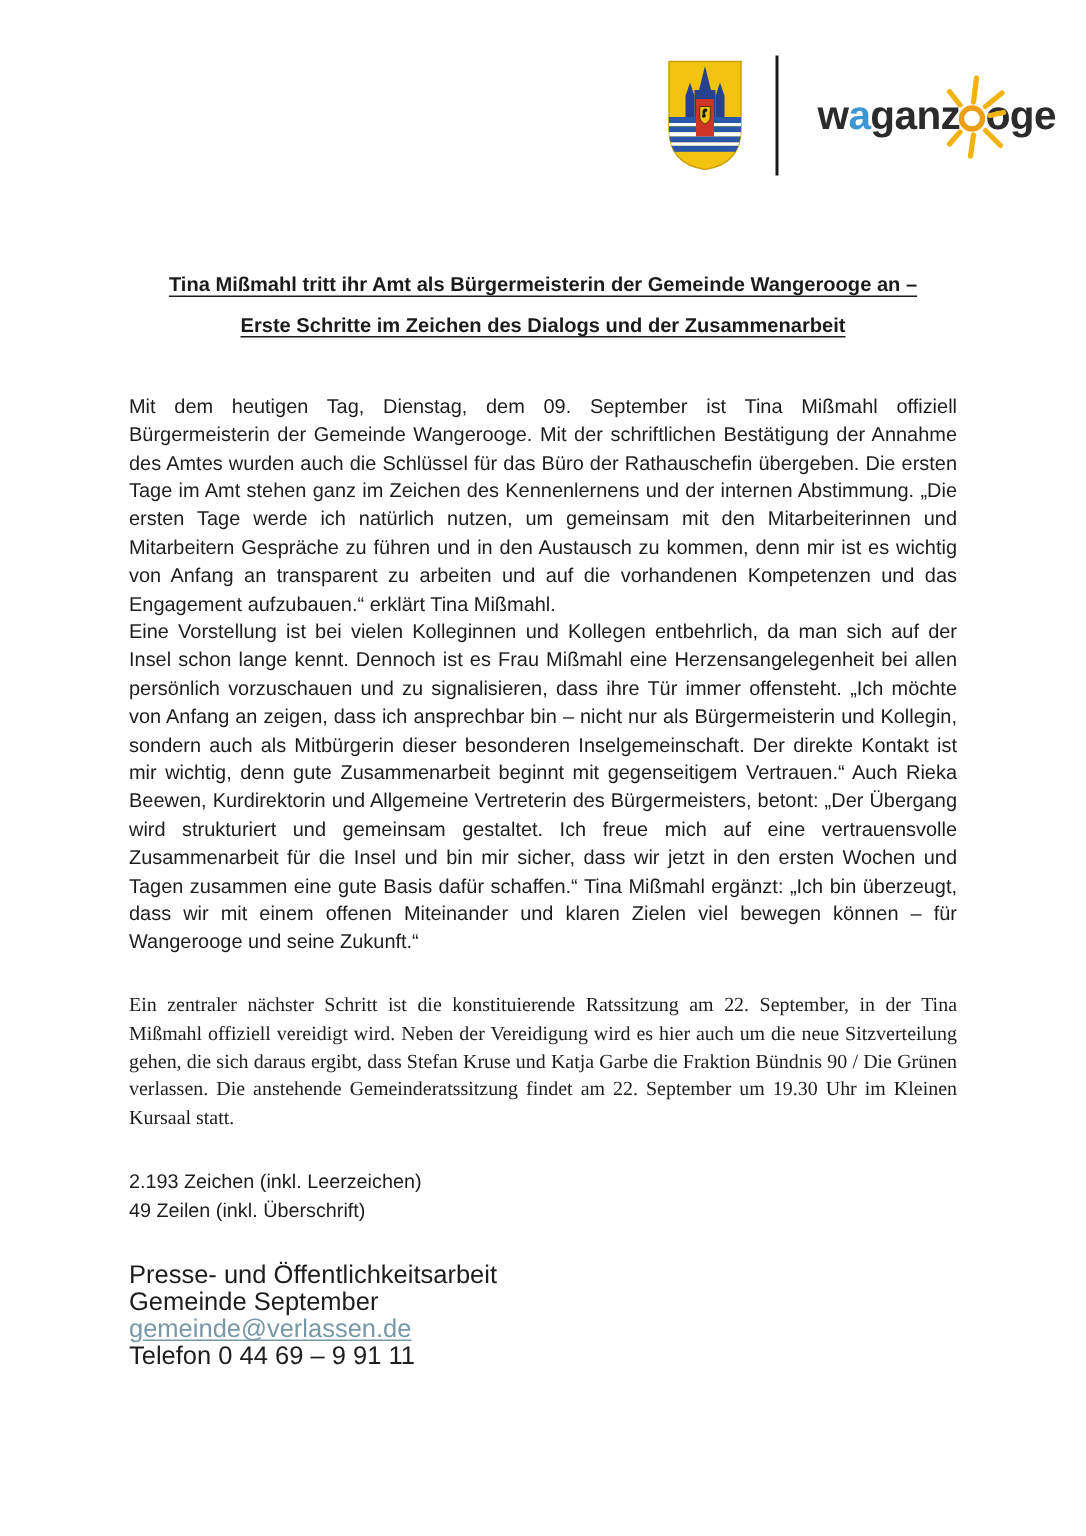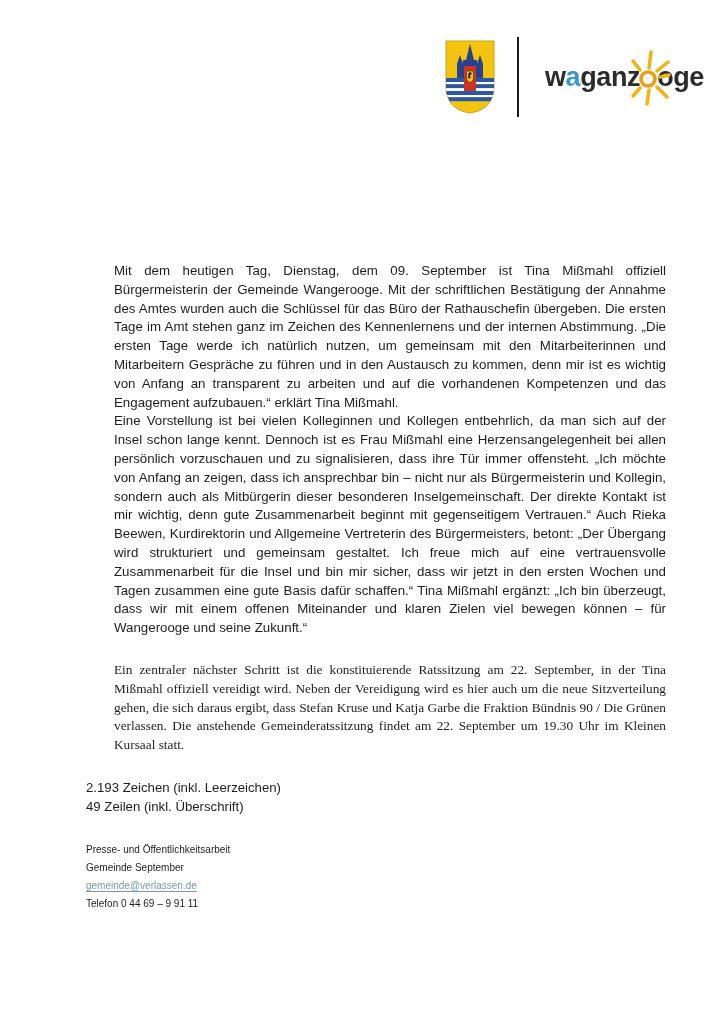--- a/index.html
+++ b/index.html
@@ -45,33 +45,33 @@
     text-align:center;line-height:27px;
   }
   .title .tl{
     text-decoration:underline;
     text-underline-offset:3px;
     text-decoration-thickness:1px;
   }
   
   .article{
     position:absolute;left:86px;top:262px;width:552px;
-    font-size:13.3px;line-height:18.8px;text-align:justify;margin-left:28px;
+    font-size:13.3px;line-height:18.8px;text-align:justify;
   }
   .article p{margin:0;}
   .article p.spaced{margin-top:23px;font-family:Liberation Serif, serif;}
   
   .stats{
     position:absolute;left:86px;top:779px;width:552px;
     font-size:13.2px;line-height:18.8px;
   }
   
   .contact{
     position:absolute;left:86px;top:841px;width:552px;
-    font-size:10px;line-height:18px;text-align:left;
+    font-size:17px;line-height:18px;text-align:left;
   }
   .contact a.email{
     color:#7898a8;
     text-decoration:underline;
     text-underline-offset:2px;
     cursor:pointer;
   }
 </style>
 </head>
 <body>
@@ -128,20 +128,24 @@
             <line x1="1" y1="11" x2="-1" y2="25"></line>
             <line x1="-8" y1="9" x2="-15" y2="17"></line>
           </g>
           <circle cx="0" cy="0" r="7" fill="#ffffff" stroke="#ec9f16" stroke-width="3.6"></circle>
         </svg>
       </span>
         <span>oge</span>
     </div>
   </div>
 
+  <h1 class="title">
+    <div><span class="tl">Tina Mißmahl tritt ihr Amt als Bürgermeisterin der Gemeinde Wangerooge an –</span></div>
+    <div><span class="tl">Erste Schritte im Zeichen des Dialogs und der Zusammenarbeit</span></div>
+  </h1>
 
   <div class="article">
     <p>Mit dem heutigen Tag, Dienstag, dem 09. September ist Tina Mißmahl offiziell Bürgermeisterin der Gemeinde Wangerooge. Mit der schriftlichen Bestätigung der Annahme des Amtes wurden auch die Schlüssel für das Büro der Rathauschefin übergeben. Die ersten Tage im Amt stehen ganz im Zeichen des Kennenlernens und der internen Abstimmung.  „Die ersten Tage werde ich natürlich nutzen, um gemeinsam mit den Mitarbeiterinnen und Mitarbeitern Gespräche zu führen und in den Austausch zu kommen, denn mir ist es wichtig von Anfang an transparent zu arbeiten und auf die vorhandenen Kompetenzen und das Engagement aufzubauen.“ erklärt Tina Mißmahl.</p>
     <p>Eine Vorstellung ist bei vielen Kolleginnen und Kollegen entbehrlich, da man sich auf der Insel schon lange kennt. Dennoch ist es Frau Mißmahl eine Herzensangelegenheit bei allen persönlich vorzuschauen und zu signalisieren, dass ihre Tür immer offensteht.  „Ich möchte von Anfang an zeigen, dass ich ansprechbar bin – nicht nur als Bürgermeisterin und Kollegin, sondern auch als Mitbürgerin dieser besonderen Inselgemeinschaft. Der direkte Kontakt ist mir wichtig, denn gute Zusammenarbeit beginnt mit gegenseitigem Vertrauen.“ Auch Rieka Beewen, Kurdirektorin und Allgemeine Vertreterin des Bürgermeisters, betont: „Der Übergang wird strukturiert und gemeinsam gestaltet. Ich freue mich auf eine vertrauensvolle Zusammenarbeit für die Insel und bin mir sicher, dass wir jetzt in den ersten Wochen und Tagen zusammen eine gute Basis dafür schaffen.“ Tina Mißmahl ergänzt: „Ich bin überzeugt, dass wir mit einem offenen Miteinander und klaren Zielen viel bewegen können – für Wangerooge und seine Zukunft.“</p>
     <p class="spaced">Ein zentraler nächster Schritt ist die konstituierende Ratssitzung am 22. September, in der Tina Mißmahl offiziell vereidigt wird. Neben der Vereidigung wird es hier auch um die neue Sitzverteilung gehen, die sich daraus ergibt, dass Stefan Kruse und Katja Garbe die Fraktion Bündnis 90 / Die Grünen verlassen. Die anstehende Gemeinderatssitzung findet am 22. September um 19.30 Uhr im Kleinen Kursaal statt.</p>
   </div>
 
   <div class="stats">
     <div>2.193 Zeichen (inkl. Leerzeichen)</div>
     <div>49 Zeilen (inkl. Überschrift)</div>

